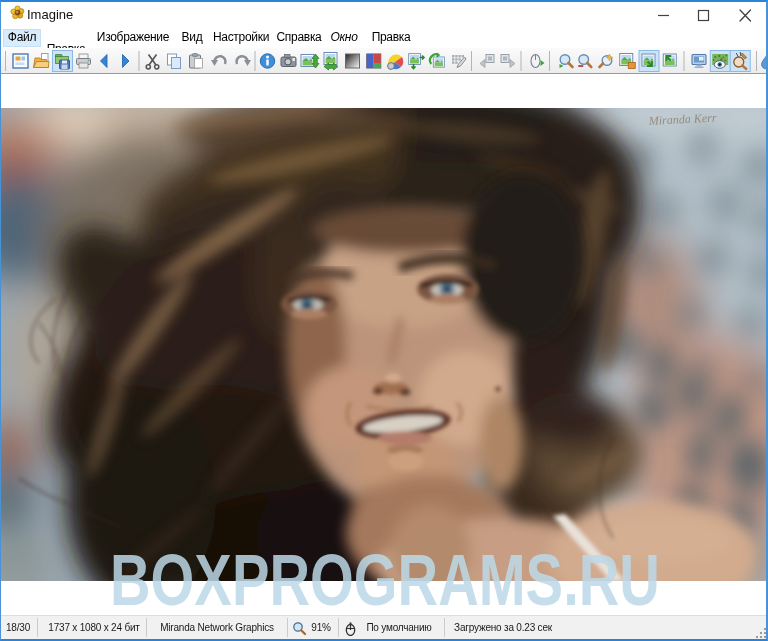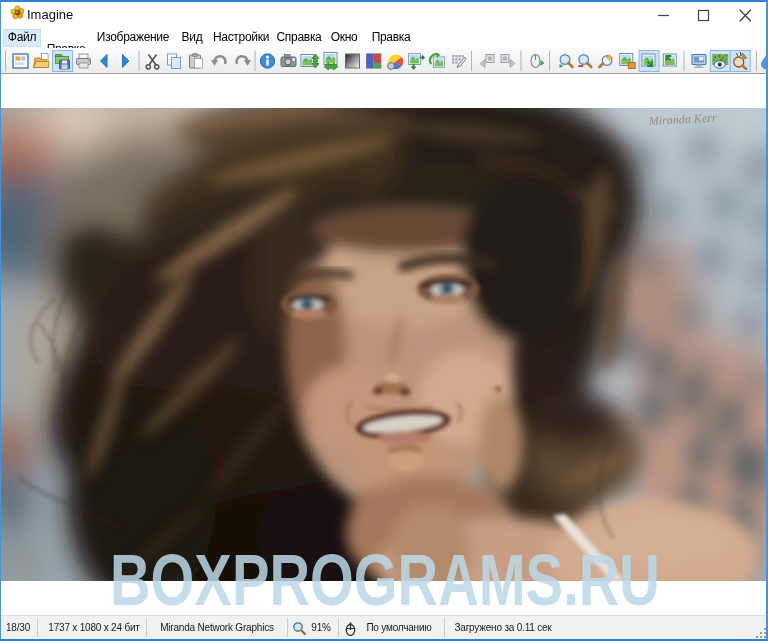--- a/index.html
+++ b/index.html
@@ -46,21 +46,21 @@
   </svg>
 
   <div class="abs" id="menubar">
     <div id="file-hl" class="abs"></div>
     <div class="mi" style="left:21px;">Файл</div>
     <div class="mi" style="left:65px;margin-top:12px;">Правка</div>
     <div class="mi" style="left:132px;">Изображение</div>
     <div class="mi" style="left:191px;">Вид</div>
     <div class="mi" style="left:240px;">Настройки</div>
     <div class="mi" style="left:298px;">Справка</div>
-    <div class="mi" style="left:343px;">Окно</div>
+    <div class="mi" style="left:343px;font-style:italic;">Окно</div>
     <div class="mi" style="left:390px;">Правка</div>
   </div>
 
   <div class="abs" id="toolbar"></div>
   <svg class="abs" style="left:1px;top:48px;z-index:5;" width="765" height="26" viewBox="0 0 765 26">
     <defs>
       <linearGradient id="gdiag" x1="0" y1="0" x2="1" y2="1">
         <stop offset="0" stop-color="#222"></stop>
         <stop offset="1" stop-color="#fafafa"></stop>
       </linearGradient>
@@ -500,21 +500,21 @@
     <div class="st" style="left:320px;">91%</div>
     <div class="ssep" style="left:337px;"></div>
     <svg class="abs" style="left:344px;top:6px;" width="11" height="14" viewBox="0 0 11 14">
       <ellipse cx="5.5" cy="8" rx="4.2" ry="5.5" fill="none" stroke="#333" stroke-width="1.3"></ellipse>
       <line x1="5.5" y1="2.5" x2="5.5" y2="8" stroke="#333" stroke-width="1.2"></line>
       <line x1="1.5" y1="6.5" x2="9.5" y2="6.5" stroke="#333" stroke-width="1.1"></line>
       <rect x="4.5" y="0.5" width="2" height="2.4" fill="#333"></rect>
     </svg>
     <div class="st" style="left:398px;">По умолчанию</div>
     <div class="ssep" style="left:443px;"></div>
-    <div class="st" style="left:502px;">Загружено за 0.11 сек</div>
+    <div class="st" style="left:502px;">Загружено за 0.23 сек</div>
     <svg class="abs" style="left:754px;top:11px;" width="13" height="13" viewBox="0 0 13 13">
       <g fill="#9a9a9a">
         <rect x="9" y="9" width="2" height="2"></rect>
         <rect x="9" y="5" width="2" height="2"></rect>
         <rect x="9" y="1" width="2" height="2"></rect>
         <rect x="5" y="9" width="2" height="2"></rect>
         <rect x="5" y="5" width="2" height="2"></rect>
         <rect x="1" y="9" width="2" height="2"></rect>
       </g>
     </svg>

